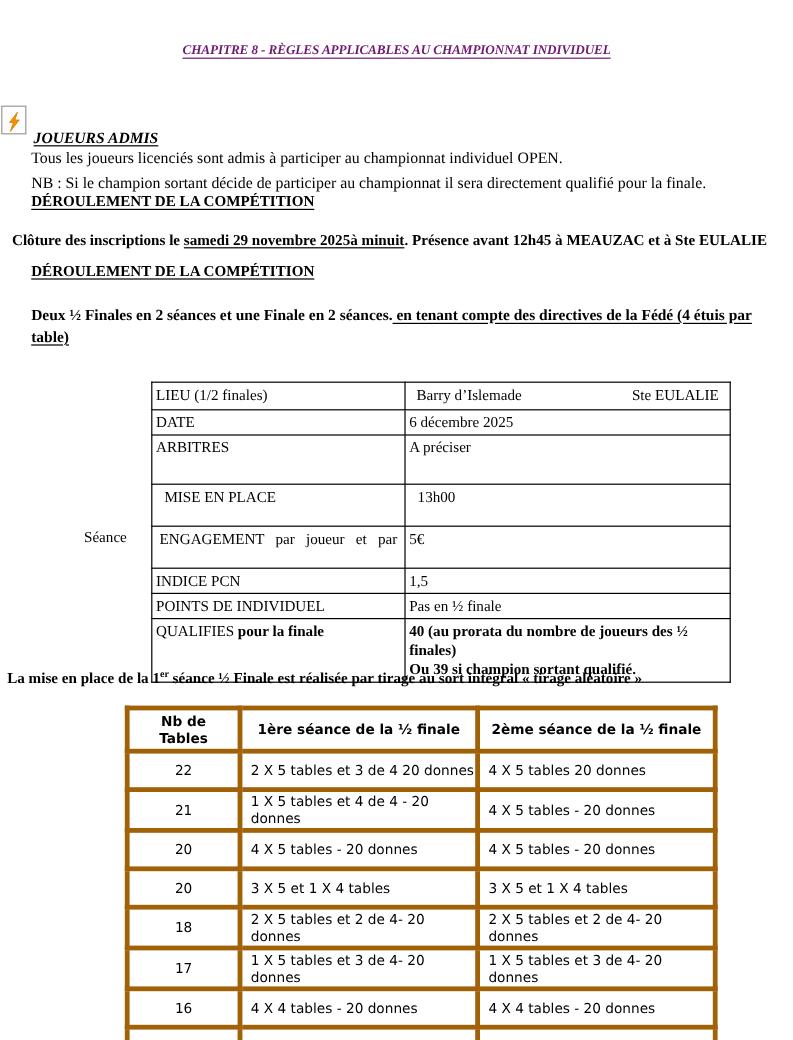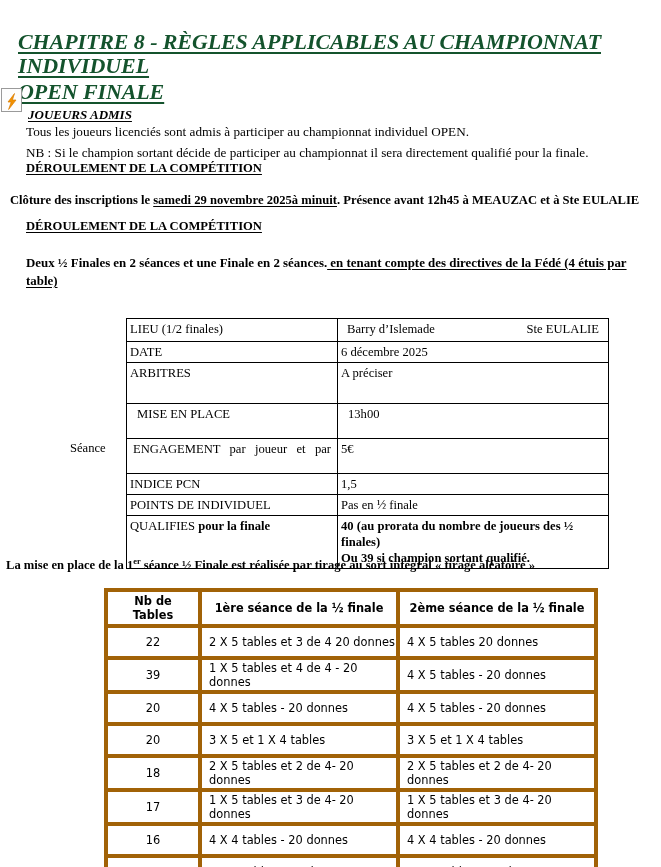--- a/index.html
+++ b/index.html
@@ -15,26 +15,26 @@
     color: #000000;
     overflow: hidden;
   }
 
   
   #doc-title {
     position: absolute;
     left: 18px;
     top: 30px;
     width: 625px;
-    text-align: left;
+    text-align: center;
     font-weight: bold;
     font-style: italic;
-    font-size: 22px;
+    font-size: 11px;
     line-height: 24px;
-    color: #14532d;
+    color: #701a75;
     letter-spacing: -0.1px;
   }
   #doc-title .tline {
     display: inline;
     text-decoration: underline;
     text-underline-offset: 2.5px;
   }
   #doc-title .l1 { display: block; }
   #doc-title .l2 { display: block; margin-top: 2px; }
 
@@ -134,21 +134,20 @@
   #table2 td.nb { width: 82px; text-align: center; }
   #table2 td.s1, #table2 td.s2 { width: 186px; text-align: left; padding-left: 7px; margin-top: 20px; }
   #table2 th.nb { width: 82px; }
   #table2 th.s1, #table2 th.s2 { width: 186px; }
 </style>
 </head>
 <body>
 
 <div id="doc-title">
   <span class="l1"><span class="tline">CHAPITRE 8 - RÈGLES APPLICABLES AU CHAMPIONNAT INDIVIDUEL</span></span>
-  <span class="l2"><span class="tline">OPEN FINALE</span></span>
 </div>
 
 <div id="icon-box">
   <svg width="15" height="17" viewBox="0 0 15 17">
     <path d="M9.5 0.5 L3 9 L6.2 9 L3.6 16.5 L11 7 L7.4 7 Z" fill="#F39200" stroke="#D97B00" stroke-width="0.7"></path>
   </svg>
 </div>
 
 <div class="tx b i u" id="jouers-admis">JOUEURS ADMIS</div>
 <div class="tx" id="para-tous">Tous les joueurs licenciés sont admis à participer au championnat individuel OPEN.</div>
@@ -218,21 +217,21 @@
       <th class="s2">2ème séance de la ½ finale</th>
     </tr>
   </thead>
   <tbody id="table2-body">
       <tr>
         <td class="nb">22</td>
         <td class="s1">2 X 5 tables et 3 de 4 20 donnes</td>
         <td class="s2">4 X 5 tables 20 donnes</td>
       </tr>
       <tr>
-        <td class="nb">39</td>
+        <td class="nb">21</td>
         <td class="s1">1 X 5 tables et 4 de 4 - 20 donnes</td>
         <td class="s2">4 X 5 tables - 20 donnes</td>
       </tr>
       <tr>
         <td class="nb">20</td>
         <td class="s1">4 X 5 tables - 20 donnes</td>
         <td class="s2">4 X 5 tables - 20 donnes</td>
       </tr>
       <tr>
         <td class="nb">20</td>

